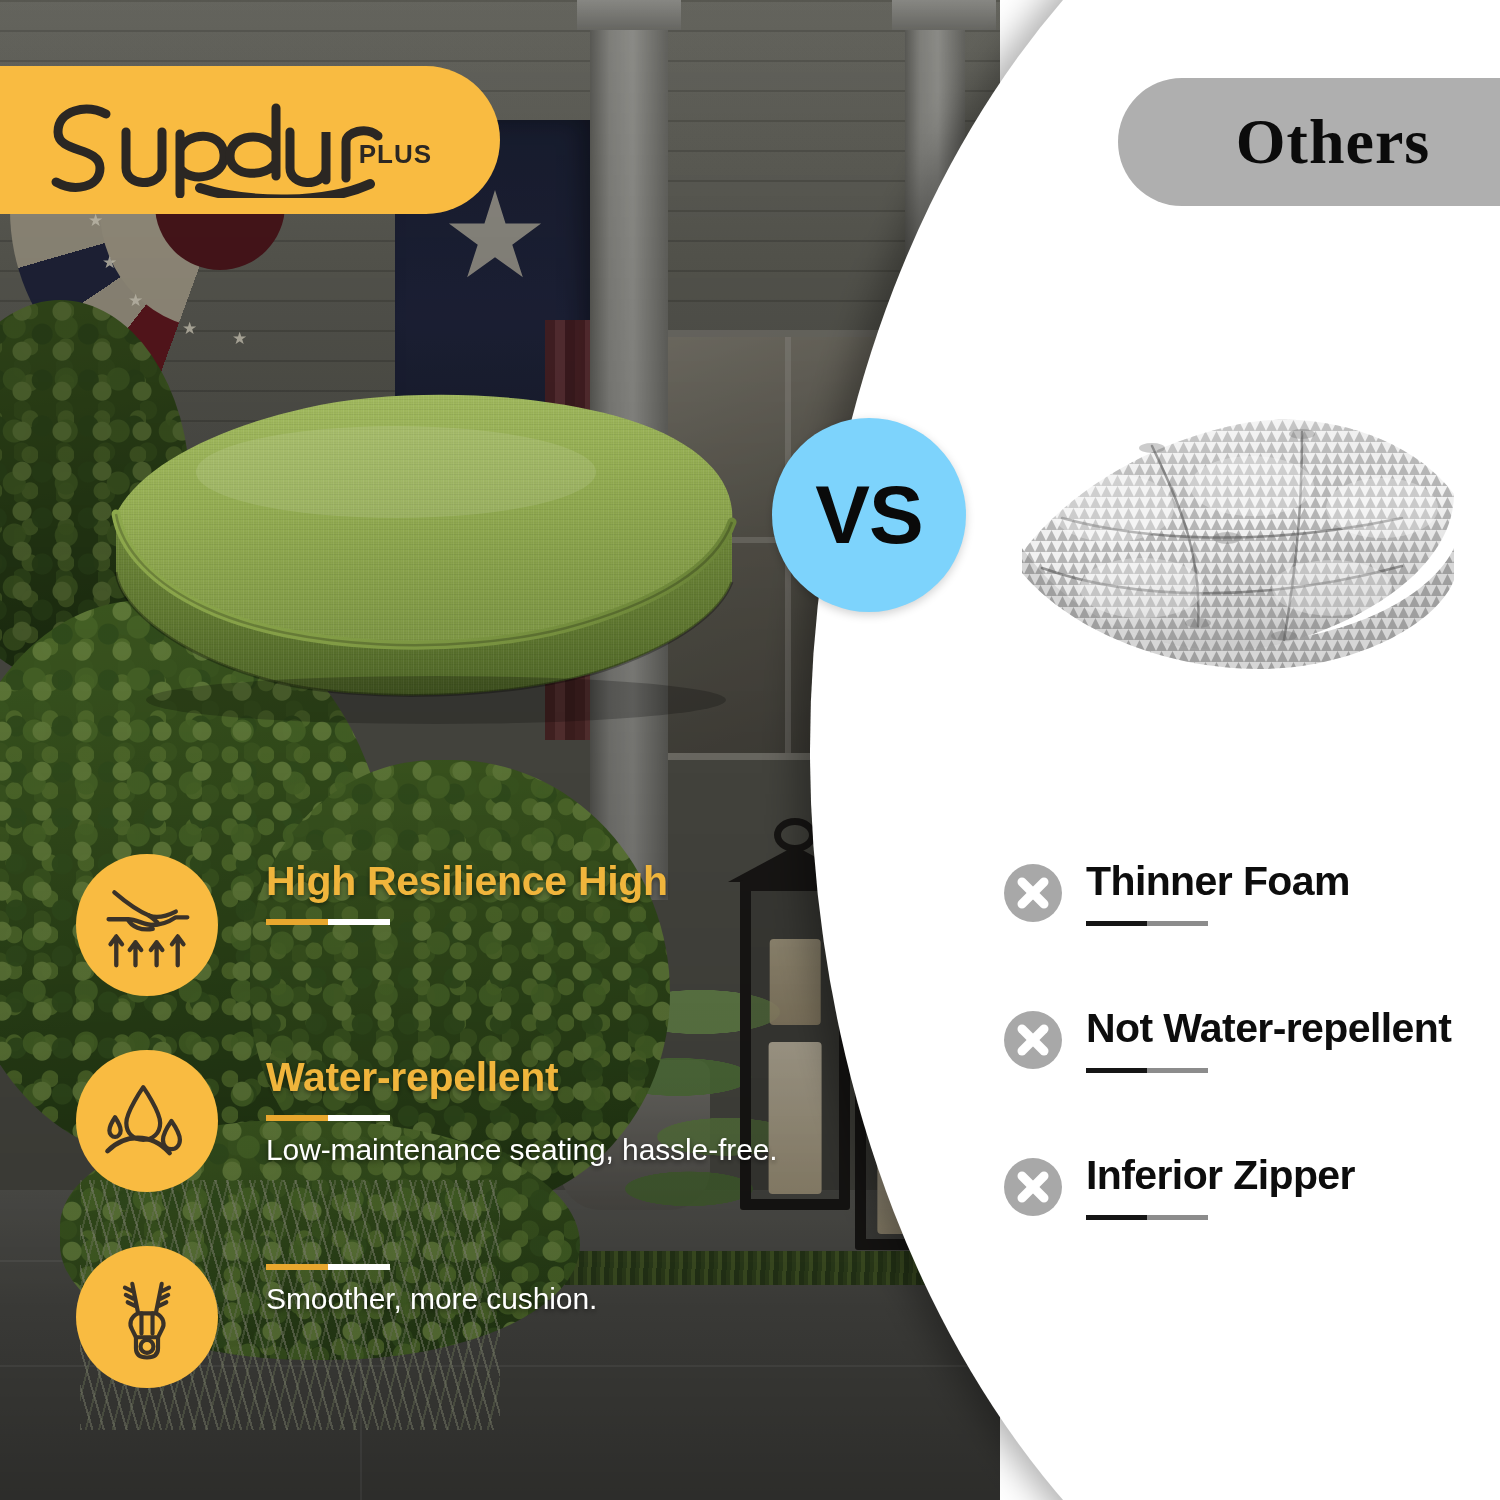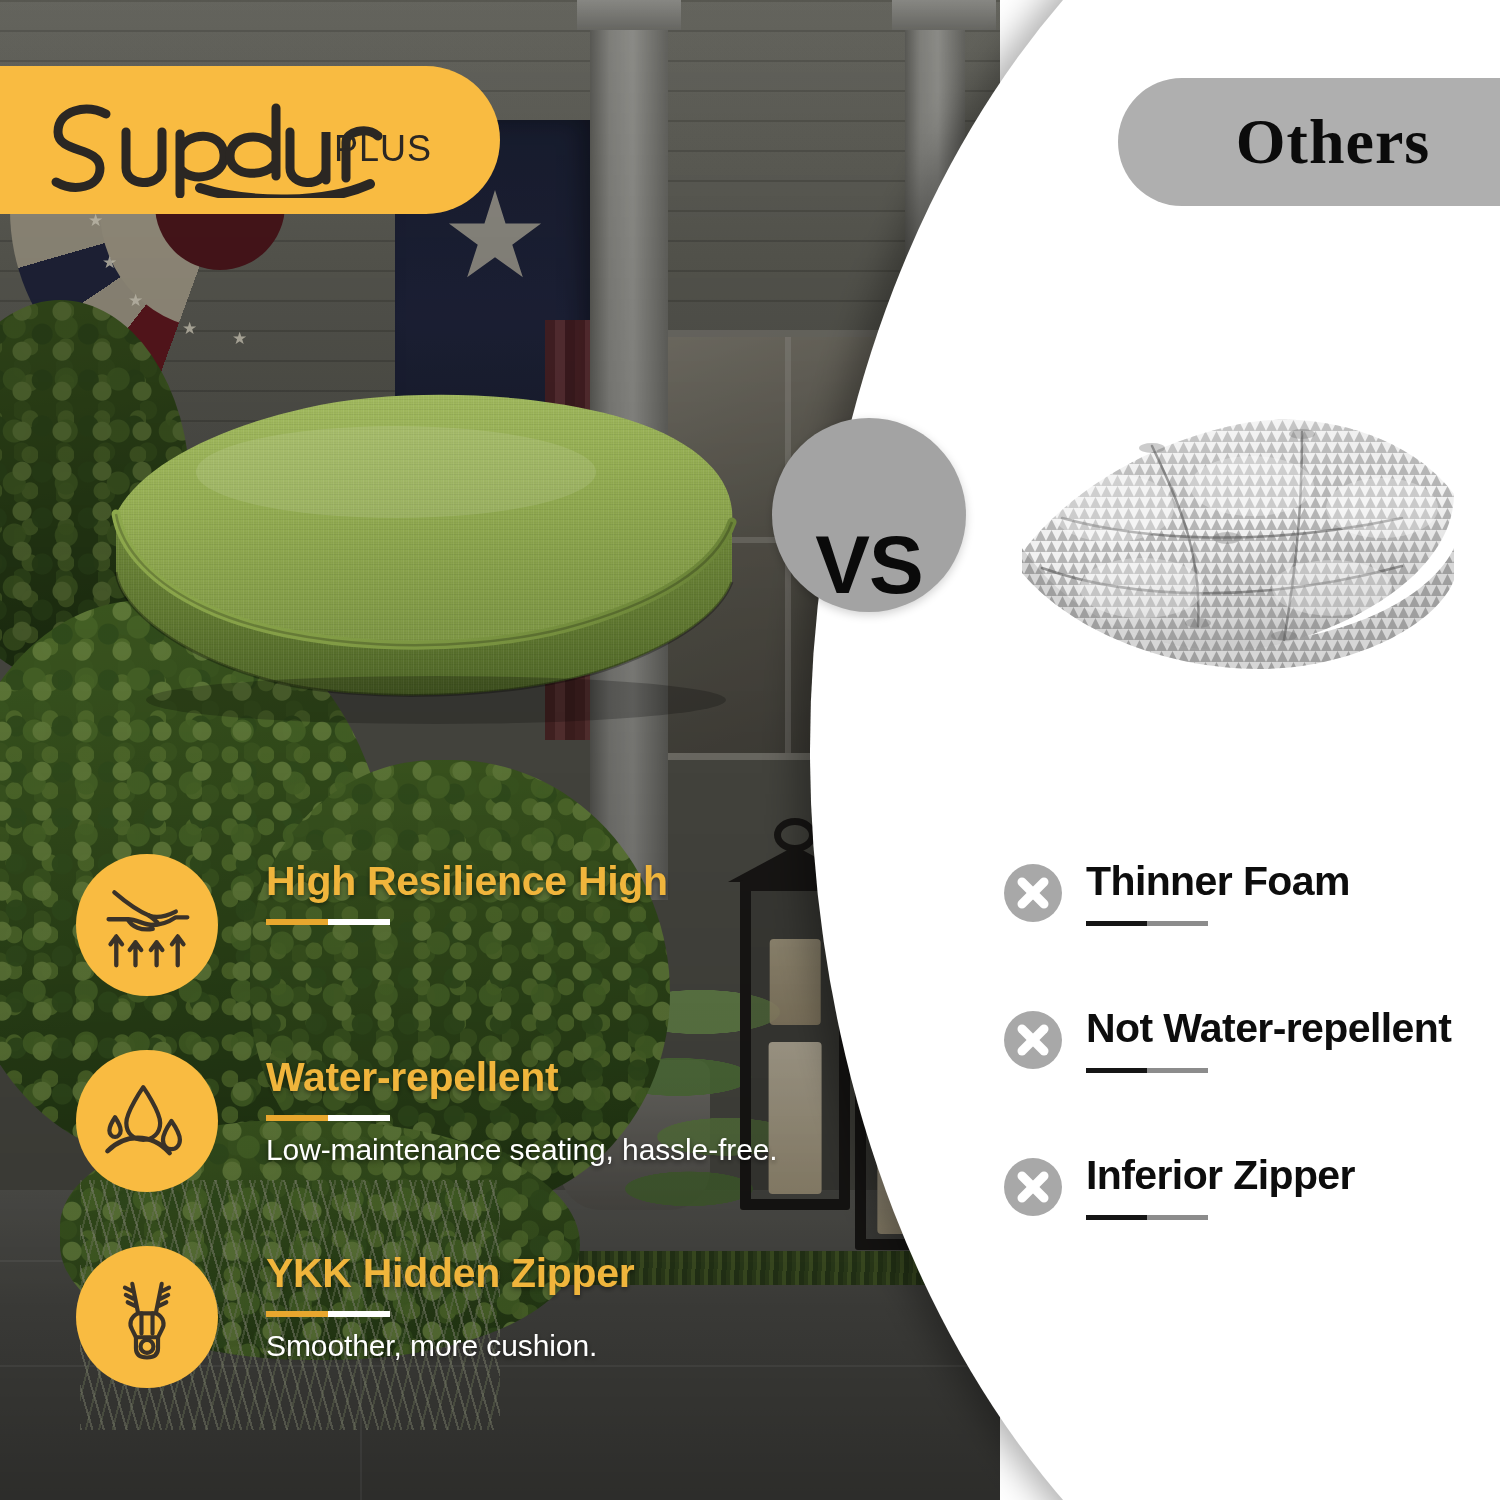--- a/index.html
+++ b/index.html
@@ -191,39 +191,39 @@
 
   
   .brand-pill {
     position:absolute; left:-40px; top:66px; width:540px; height:148px;
     background:#F9BB41; border-radius:0 76px 76px 0;
   }
   .logo-wrap { position:absolute; left:80px; top:22px; width:400px; height:110px; }
   .logo-plus {
     position:absolute; right:8px; bottom:28px;
     font-family:"Liberation Sans", sans-serif;
-    font-size:36px; font-weight:400; letter-spacing:1px; color:#2b2723;margin-left:27px;
+    font-size:26px; font-weight:700; letter-spacing:1px; color:#2b2723;margin-left:27px;
   }
 
   
   .others-pill {
     position:absolute; left:1118px; top:78px; width:430px; height:128px;
     background:#AFAFAF; border-radius:64px 0 0 64px;
     display:flex; align-items:center; justify-content:center;
   }
   .others-text {
     font-family:Liberation Serif, serif;
     font-size:64px; font-weight:700; color:#0b0b0b; letter-spacing:1px;
   }
 
   
   .vs-badge {
     position:absolute; left:772px; top:418px; width:194px; height:194px;
-    border-radius:50%; background:#a3a3a3;
-    display:flex; align-items:flex-end; justify-content:center;
+    border-radius:50%; background:#7dd3fc;
+    display:flex; align-items:center; justify-content:center;
     box-shadow:0 3px 10px rgba(0,0,0,.18);
   }
   .vs-text {
     font-family:"Liberation Sans", sans-serif;
     font-size:82px; font-weight:700; color:#0a0a0a; letter-spacing:-1px;
   }
 
   
   .cushion { position:absolute; left:96px; top:382px; width:660px; height:360px; }
   .cushion svg { position:absolute; inset:0; overflow:visible; }
@@ -533,21 +533,20 @@
 
             <path d="M40,46 C32,50 30,58 34,64 L38,72 L62,72 L66,64 C70,58 68,50 60,46 Z"></path>
 
             <path d="M44,46 L44,68 M56,46 L56,68"></path>
             <path d="M38,72 L38,84 C38,92 44,94 50,94 C56,94 62,92 62,84 L62,72"></path>
             <circle cx="50" cy="82" r="7"></circle>
           </g>
         </svg>
       </div>
       <div class="f-body">
-        <div class="f-title">YKK Hidden Zipper</div>
         <div class="f-rule">
             <i class="a"></i>
             <i class="b"></i>
           </div>
         <div class="f-sub">Smoother, more cushion.</div>
       </div>
     </div>
 
   </div>
 

